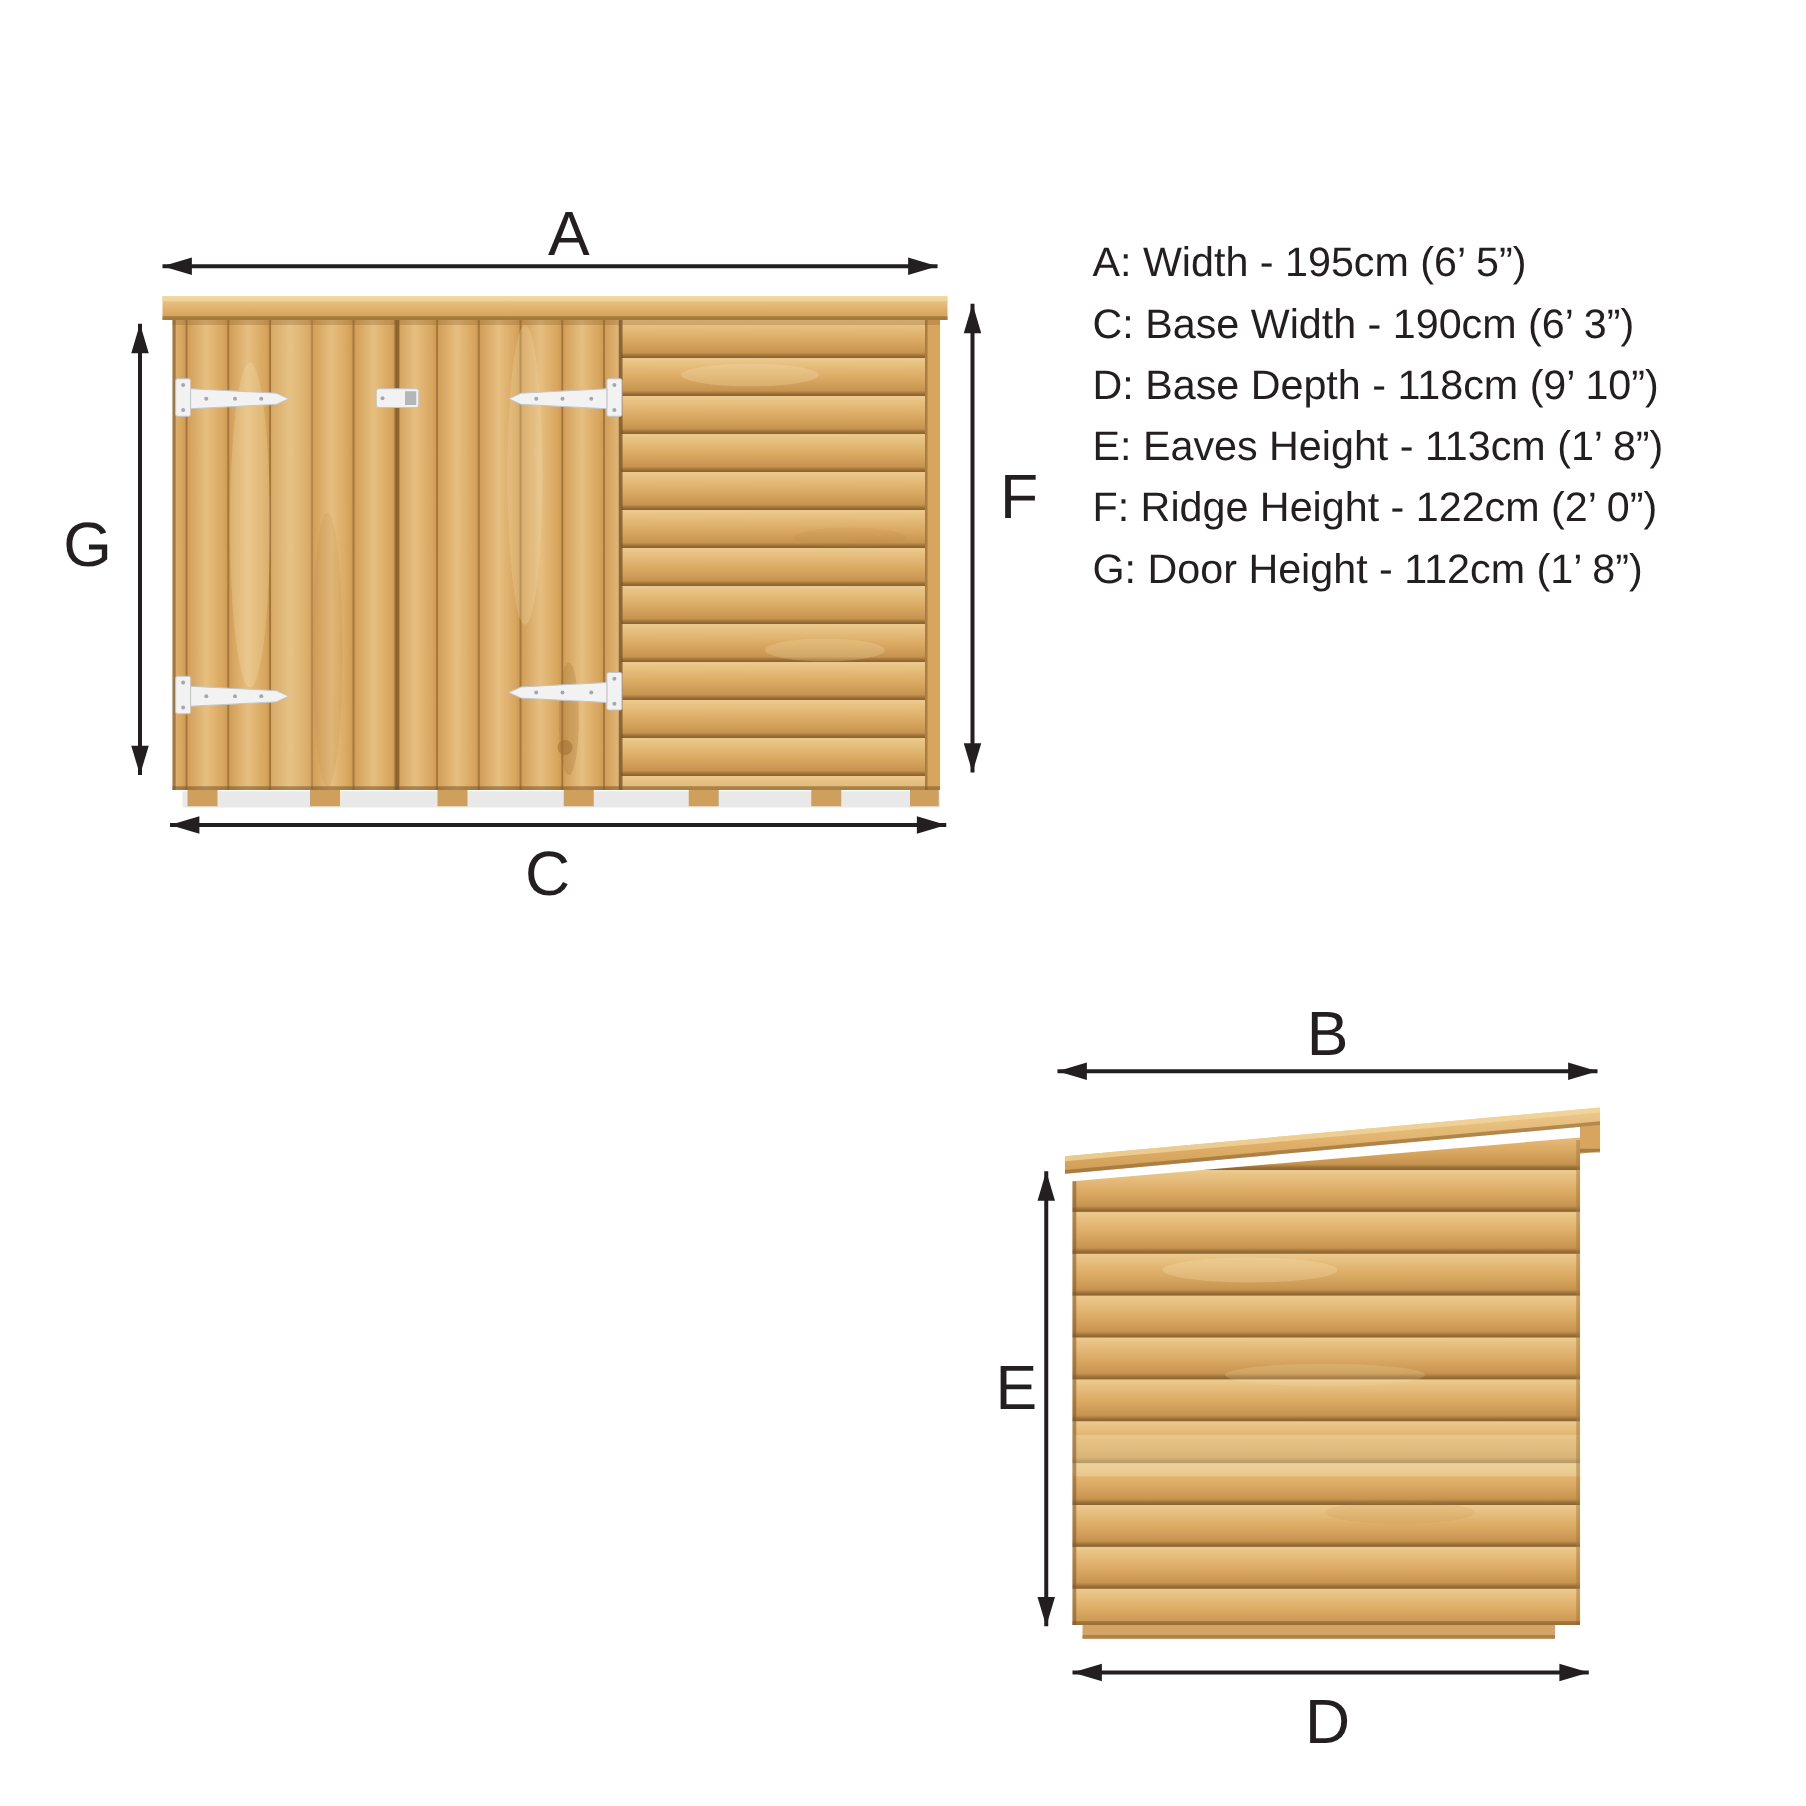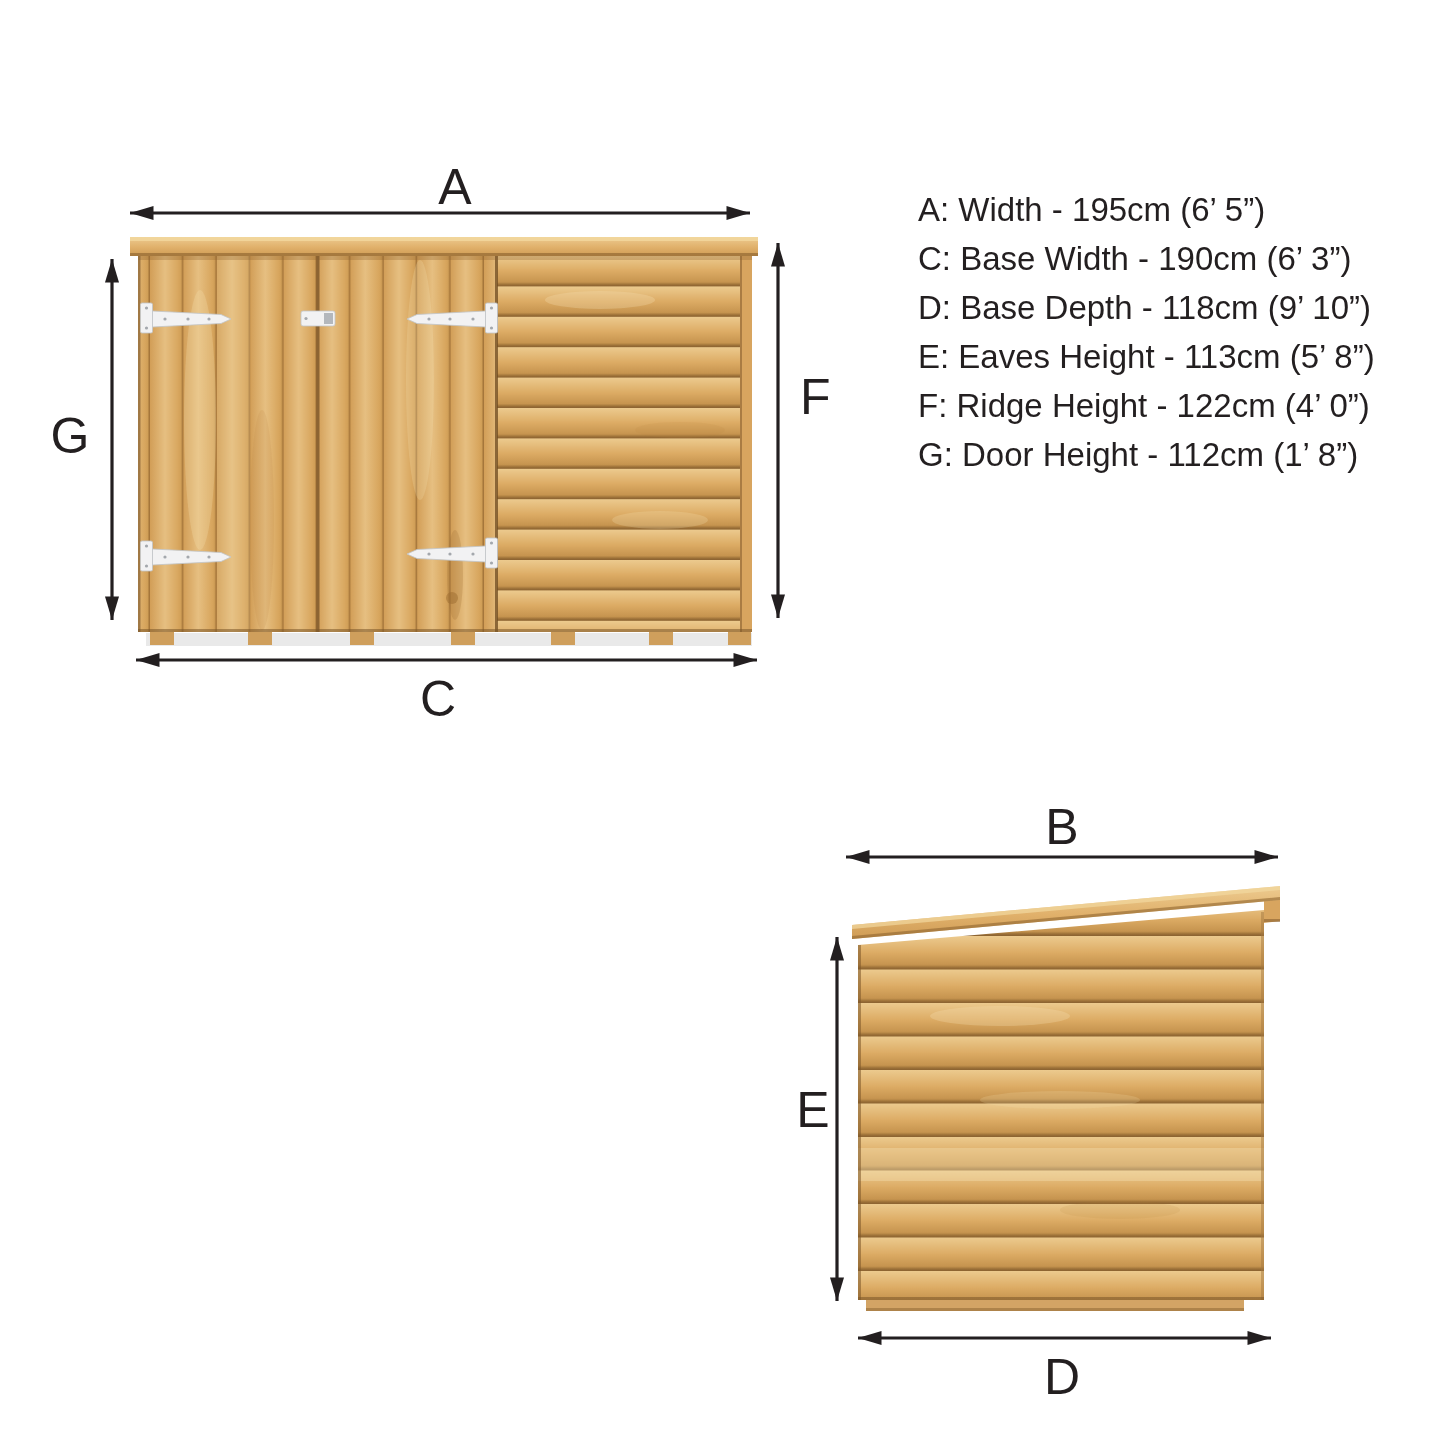--- a/index.html
+++ b/index.html
@@ -1,21 +1,21 @@
 <!DOCTYPE html>
 <html><head>
 <meta charset="utf-8">
 <style>
   html,body{margin:0;padding:0;background:#ffffff;}
   .stage{position:relative;width:1445px;height:1445px;background:#ffffff;overflow:hidden;
          font-family:"Liberation Sans",sans-serif;}
   .stage svg{position:absolute;left:0;top:0;}
   .dimlist{position:absolute;left:874px;top:185px;font-size:33px;line-height:49px;
            color:#231f20;white-space:nowrap;letter-spacing:0;}
-  .dimlist div{height:49px;margin-left:44px;}
+  .dimlist div{height:49px;}
   .dimletter{font-family:"Liberation Sans",sans-serif;font-size:50px;fill:#231f20;}
   .dline{stroke:#231f20;stroke-width:3.2;}
 </style>
 </head>
 <body>
 
 <div class="stage">
 
 <svg width="1445" height="1445" viewBox="0 0 1445 1445">
   <defs>
@@ -213,18 +213,18 @@
   <g>
     <line class="dline" x1="858" y1="1338" x2="1271" y2="1338" marker-start="url(#ah)" marker-end="url(#ah)"></line>
     <text class="dimletter" x="1062" y="1394" text-anchor="middle">D</text>
   </g>
 </svg>
 
 <div class="dimlist">
   <div>A: Width - 195cm (6’ 5”)</div>
   <div>C: Base Width - 190cm (6’ 3”)</div>
   <div>D: Base Depth - 118cm (9’ 10”)</div>
-  <div>E: Eaves Height - 113cm (5’ 8”)</div>
-  <div>F: Ridge Height - 122cm (4’ 0”)</div>
+  <div>E: Eaves Height - 113cm (1’ 8”)</div>
+  <div>F: Ridge Height - 122cm (2’ 0”)</div>
   <div>G: Door Height - 112cm (1’ 8”)</div>
 </div>
 
 </div>
 
 </body></html>

